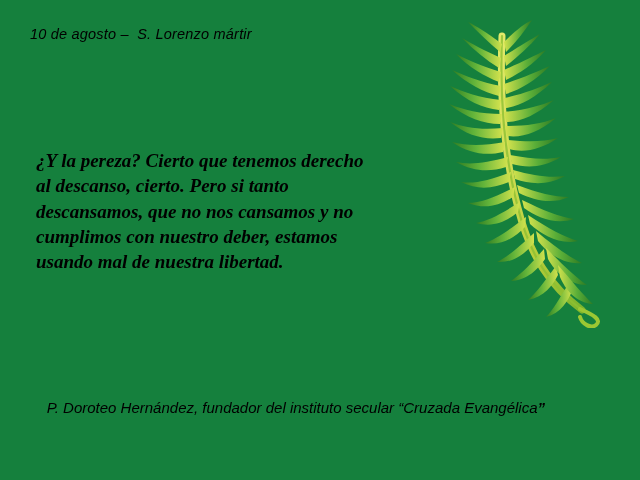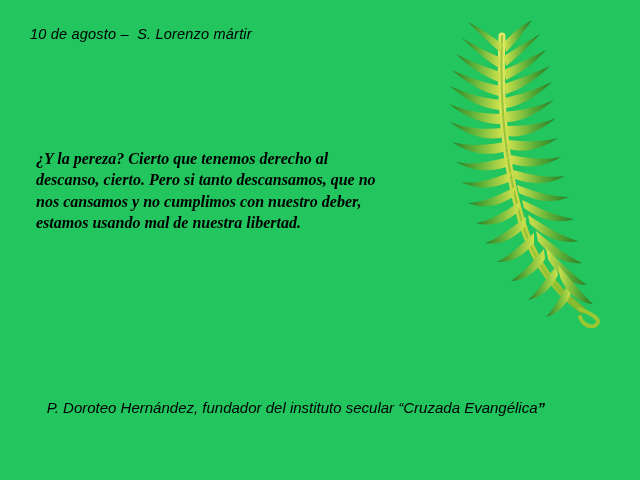--- a/index.html
+++ b/index.html
@@ -10,21 +10,21 @@
     width: 640px;
     height: 480px;
     background: #ffffff;
     font-family: "Liberation Sans", sans-serif;
     overflow: hidden;
   }
   .slide {
     position: relative;
     width: 640px;
     height: 480px;
-    background: #22c55e;
+    background: #15803d;
     text-decoration: underline;
   }
   .header-date {
     position: absolute;
     left: 30px;
     top: 26px;
     font-family: "Liberation Sans", sans-serif;
     font-style: italic;
     font-size: 14.5px;
     color: #000000;
@@ -32,21 +32,21 @@
     letter-spacing: 0.2px;
   }
   .quote {
     position: absolute;
     left: 36px;
     top: 148px;
     width: 340px;
     font-family: "Liberation Serif", serif;
     font-style: italic;
     font-weight: bold;
-    font-size: 16px;
+    font-size: 19px;
     line-height: 1.33;
     color: #000000;
   }
   .attribution {
     position: absolute;
     left: 30px;
     top: 382px;
     font-family: "Liberation Sans", sans-serif;
     font-style: italic;
     font-size: 15px;

